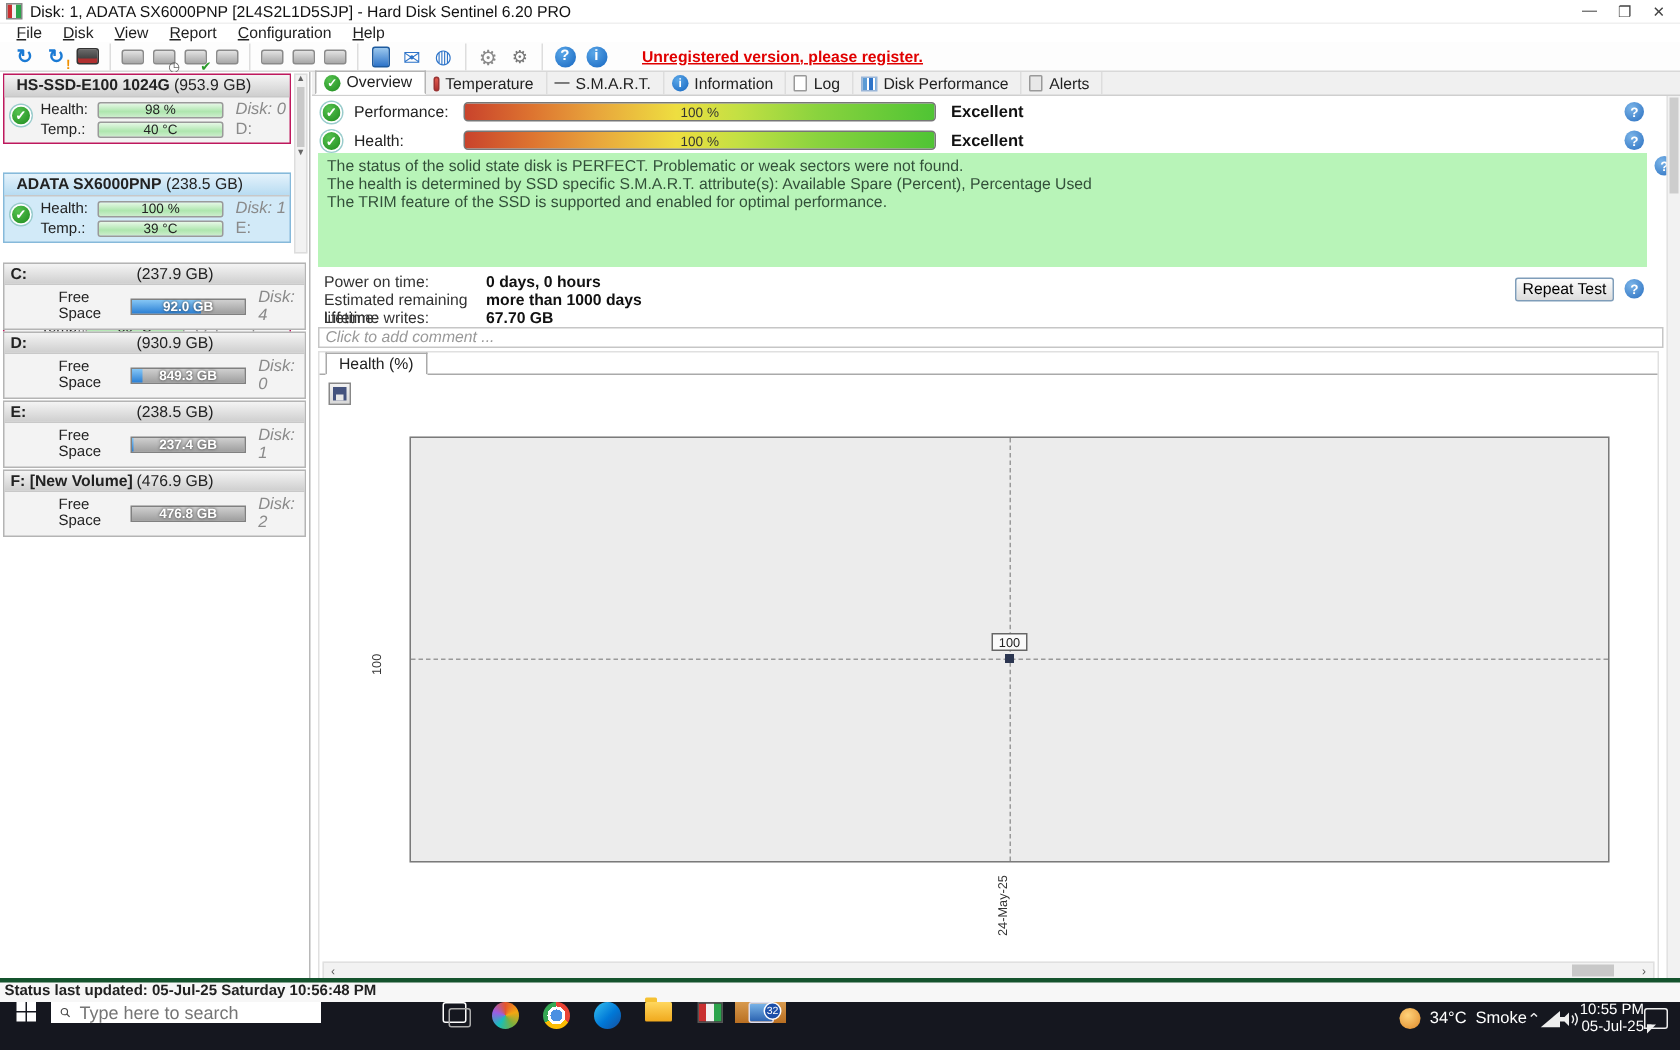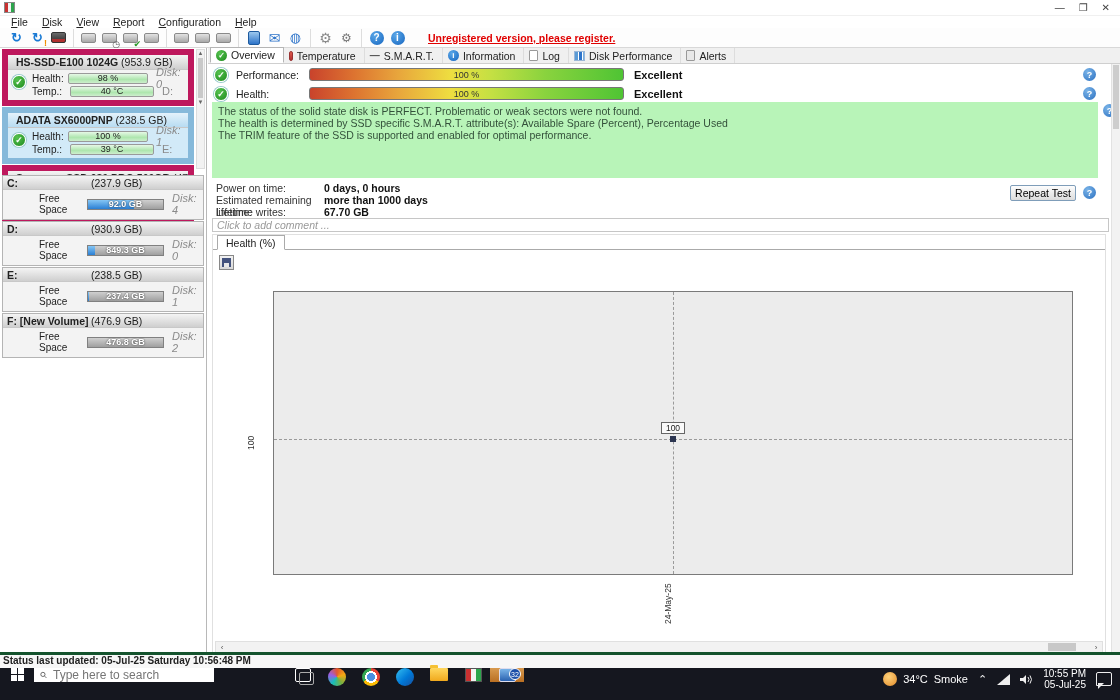--- a/index.html
+++ b/index.html
@@ -32,21 +32,21 @@
   .ti-report { width:12px; height:14px; border:1px solid #1d5a9e; border-radius:2px; background:linear-gradient(#9cc8ee,#2e74c9); }
   .ti-mail { color:#2e74c9; font-size:14px; }
   .ti-globe { color:#2e74c9; font-size:13px; }
   .ti-gear { color:#8a8a8a; font-size:14px; }
   .ti-gear-small { color:#777; font-size:12px; }
   .circ-blue { width:14px; height:14px; border-radius:50%; background:radial-gradient(circle at 35% 30%, #5aa7e8, #1565c0); color:#fff; font-size:10px; font-weight:bold; display:flex; align-items:center; justify-content:center; }
   #unregistered { margin-left:16px; color:#e00000; font-weight:bold; text-decoration:underline; font-size:10.5px; }
 
   
   #sidebar { position:absolute; left:0; top:48px; width:207px; bottom:44px; background:#fff; border-right:1px solid #b8b8b8; }
-  .disk-entry { margin:1px 12px 1px 2px; border:6px solid #be185d; background:#f3f3f3; }
+  .disk-entry { margin:1px 12px 19px 2px; border:1px solid #be185d; background:#f3f3f3; }
   .disk-entry.selected { background:#d2eaf8; border-color:#86b9da; }
   .de-header { padding:1px 4px 1px 8px; background:linear-gradient(#f4f4f4,#cfcfcf); font-size:10.5px; border-bottom:1px solid #c8c8c8; white-space:nowrap; overflow:hidden;}
   .disk-entry.selected .de-header { background:linear-gradient(#e4f2fb,#b8dcf2); }
   .de-name { font-weight:bold; }
   .de-body { position:relative; padding:1px 0 2px 24px; }
   .ok-badge { position:absolute; left:4px; top:5px; width:14px; height:14px; border-radius:50%; background:radial-gradient(circle at 35% 30%,#55c24f,#1d8a1d); color:#fff; font-size:9px; font-weight:bold; display:flex; align-items:center; justify-content:center; border:1px solid #fff; box-shadow:0 0 0 1px #9cc; }
   .de-row { display:flex; align-items:center; height:12px; margin:1px 0; }
   .de-label { width:38px; font-size:10px; color:#222; }
   .mini-bar { width:84px; height:11px; border:1px solid #9a9a9a; border-radius:2px; background:linear-gradient(#e6f8e6,#aee6ae 60%,#cdeecd); display:flex; align-items:center; justify-content:center; }
   .mini-bar i { font-style:normal; font-size:9px; color:#222; }
@@ -139,33 +139,34 @@
   .app-circle { width:18px; height:18px; border-radius:50%; }
   #ic-photos { background:conic-gradient(#e4572e,#f3a712,#76b041,#17bebb,#9b5de5,#e4572e); }
   #ic-chrome { background:radial-gradient(circle, #4a90e2 0 4px, #fff 4px 6px, rgba(0,0,0,0) 6px), conic-gradient(#ea4335 0 33%,#fbbc05 33% 66%,#34a853 66%); }
   #ic-edge { background:linear-gradient(135deg,#35c1f1,#0078d7 55%,#174f9e); }
   #ic-folder { width:18px; height:13px; border-radius:1px; background:linear-gradient(#ffd75e,#f0a91d); position:relative; }
   #ic-folder::before { content:""; position:absolute; left:0; top:-3px; width:8px; height:3px; background:#f5c133; border-radius:1px 1px 0 0; }
   #ic-hds { width:17px; height:14px; border:1px solid #555; background:linear-gradient(90deg,#c93030 0 33%,#f2f2f2 33% 66%,#2ca44c 66%); }
   #hds-active { background:linear-gradient(#d89a4e,#b96f22); position:relative; width:34px; }
   #hds-active .win-ic { width:17px; height:14px; background:linear-gradient(#7ab4e8,#2a62b0); border:1px solid #dde; border-radius:2px; }
   #hds-active .badge32 { position:absolute; right:3px; bottom:2px; width:12px; height:12px; border-radius:50%; background:#1d4fa8; color:#fff; font-size:7px; display:flex; align-items:center; justify-content:center; border:1px solid #fff; }
-  #tray { margin-left:auto; display:flex; align-items:center; gap:10px; padding-right:8px; }
+  #tray { margin-left:auto; display:flex; align-items:center; padding-right:8px; }
   #weather-now { display:flex; align-items:center; gap:6px; font-size:11px; }
   #weather-ic { width:14px; height:14px; border-radius:50%; background:radial-gradient(circle at 40% 35%,#ffd27a,#e08a2a); }
   .tray-ic { color:#eee; font-size:11px; display:flex; align-items:center; }
   #clock { text-align:right; font-size:10px; line-height:11px; }
   #notif { width:16px; height:14px; border:1px solid #eee; border-radius:2px 2px 2px 0; position:relative; }
   #notif::after { content:""; position:absolute; left:1px; bottom:-4px; border:3px solid rgba(0,0,0,0); border-top-color:#eee; border-left-color:#eee; }
 </style>
 </head>
 <body>
 
 <div id="titlebar">
   <span id="app-icon"></span>
+  <span id="title-text">Disk: 1, ADATA SX6000PNP [2L4S2L1D5SJP]  -  Hard Disk Sentinel 6.20 PRO</span>
   <span id="caption-btns">
     <span>—</span>
     <span>❐</span>
     <span>✕</span>
   </span>
 </div>
 
 <div id="menubar">
   <span class="menu-item">File</span>
   <span class="menu-item">Disk</span>

